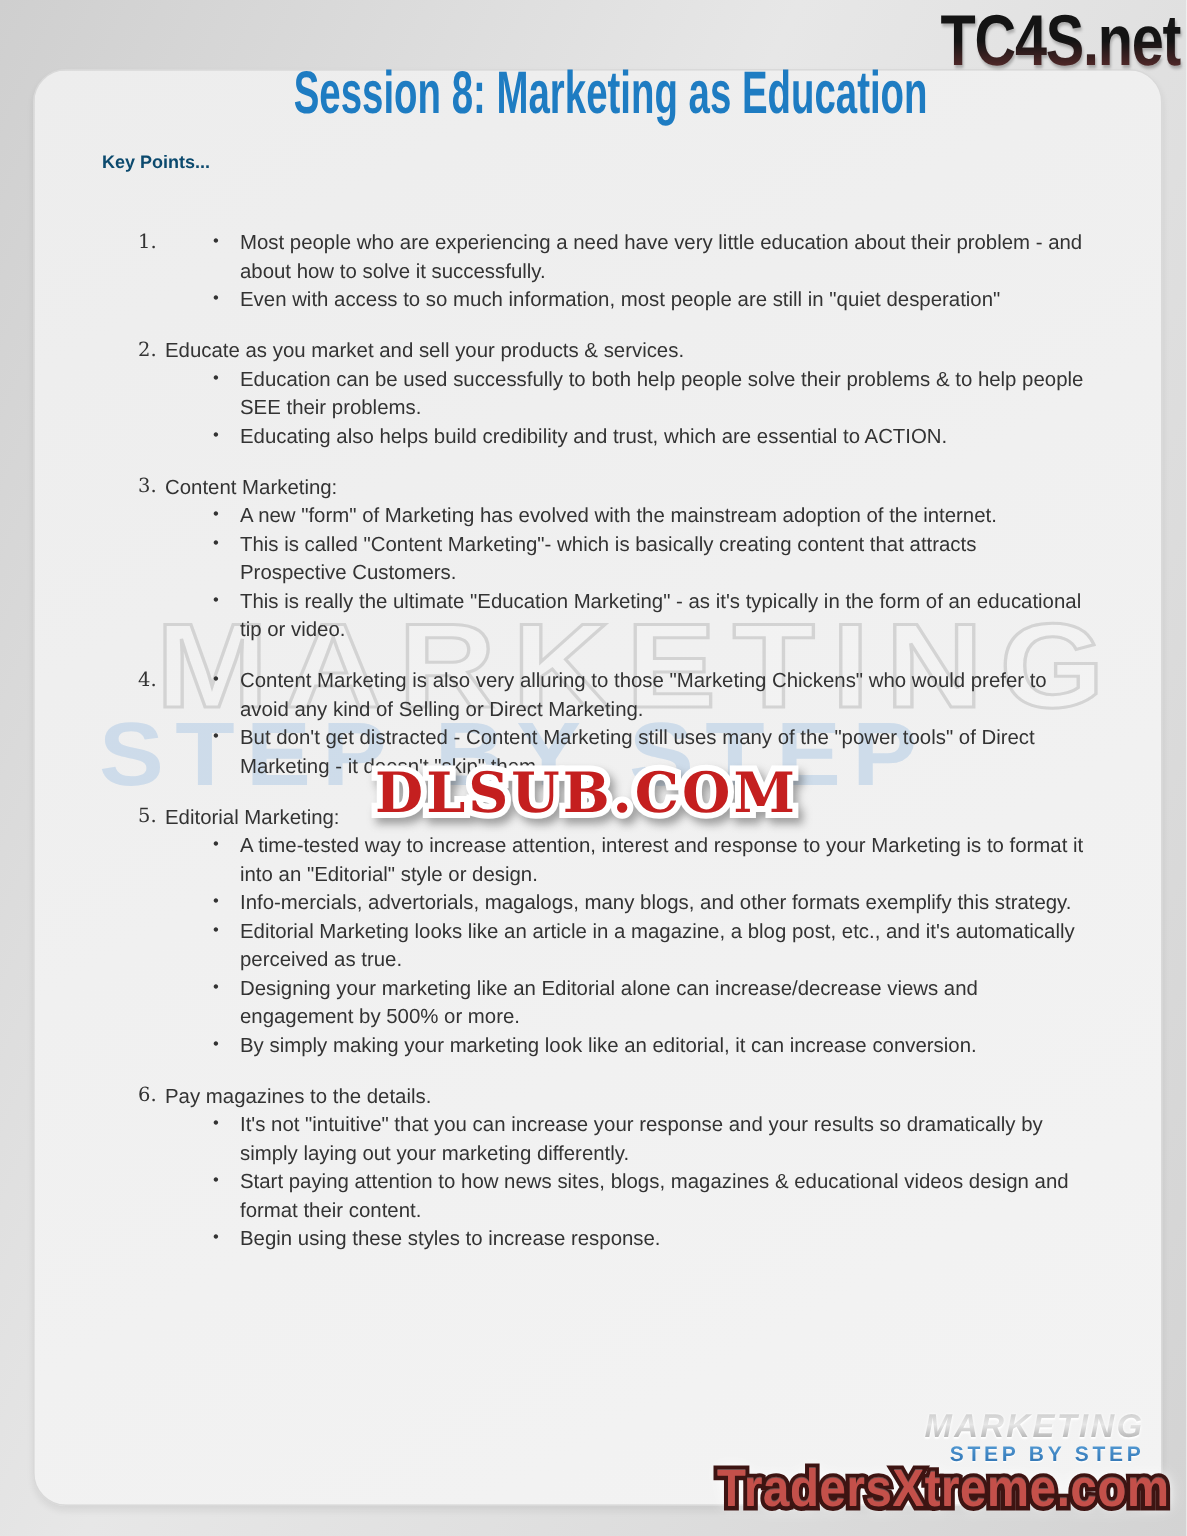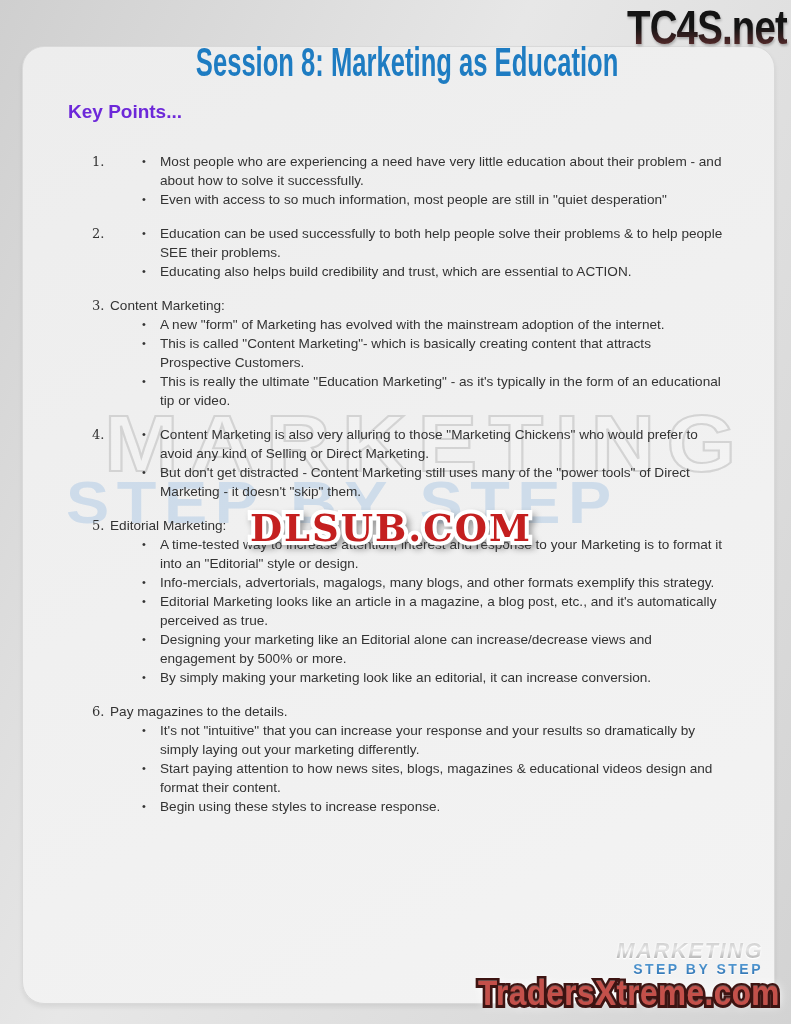--- a/index.html
+++ b/index.html
@@ -55,21 +55,21 @@
   }
   .title span {
     display:inline-block;
     font-size:40px; font-weight:700; white-space:nowrap;
     color:#1e7cc2;
     transform: scaleX(0.64); transform-origin:center top;
   }
 
   .subtitle {
     position:absolute; left:68px; top:101px; z-index:2;
-    font-size:19px; font-weight:700; color:#6d28d9;
+    font-size:12px; font-weight:700; color:#0c4a6e;
   }
 
   
   .list { position:absolute; left:92px; top:152px; width:633px; z-index:2; }
   .item { display:flex; margin-bottom:15px; font-size:13.6px; line-height:19px; }
   .item .num { width:18px; flex:0 0 18px; font-family:"DejaVu Serif", serif; font-size:13px; }
   .item .body { flex:1; }
   .bullet { display:flex; margin-left:32px; }
   .bullet .dot { width:18px; flex:0 0 18px; font-size:11px; line-height:19px; }
   .bullet .btext { flex:1; }
@@ -149,20 +149,21 @@
         </div>
         <div class="bullet">
           <span class="dot">•</span>
           <span class="btext">Even with access to so much information, most people are still in "quiet desperation"</span>
         </div>
       </div>
     </div>
     <div class="item">
       <span class="num">2.</span>
       <div class="body">
+        <div>Educate as you market and sell your products &amp; services.</div>
         <div class="bullet">
           <span class="dot">•</span>
           <span class="btext">Education can be used successfully to both help people solve their problems &amp; to help people SEE their problems.</span>
         </div>
         <div class="bullet">
           <span class="dot">•</span>
           <span class="btext">Educating also helps build credibility and trust, which are essential to ACTION.</span>
         </div>
       </div>
     </div>

